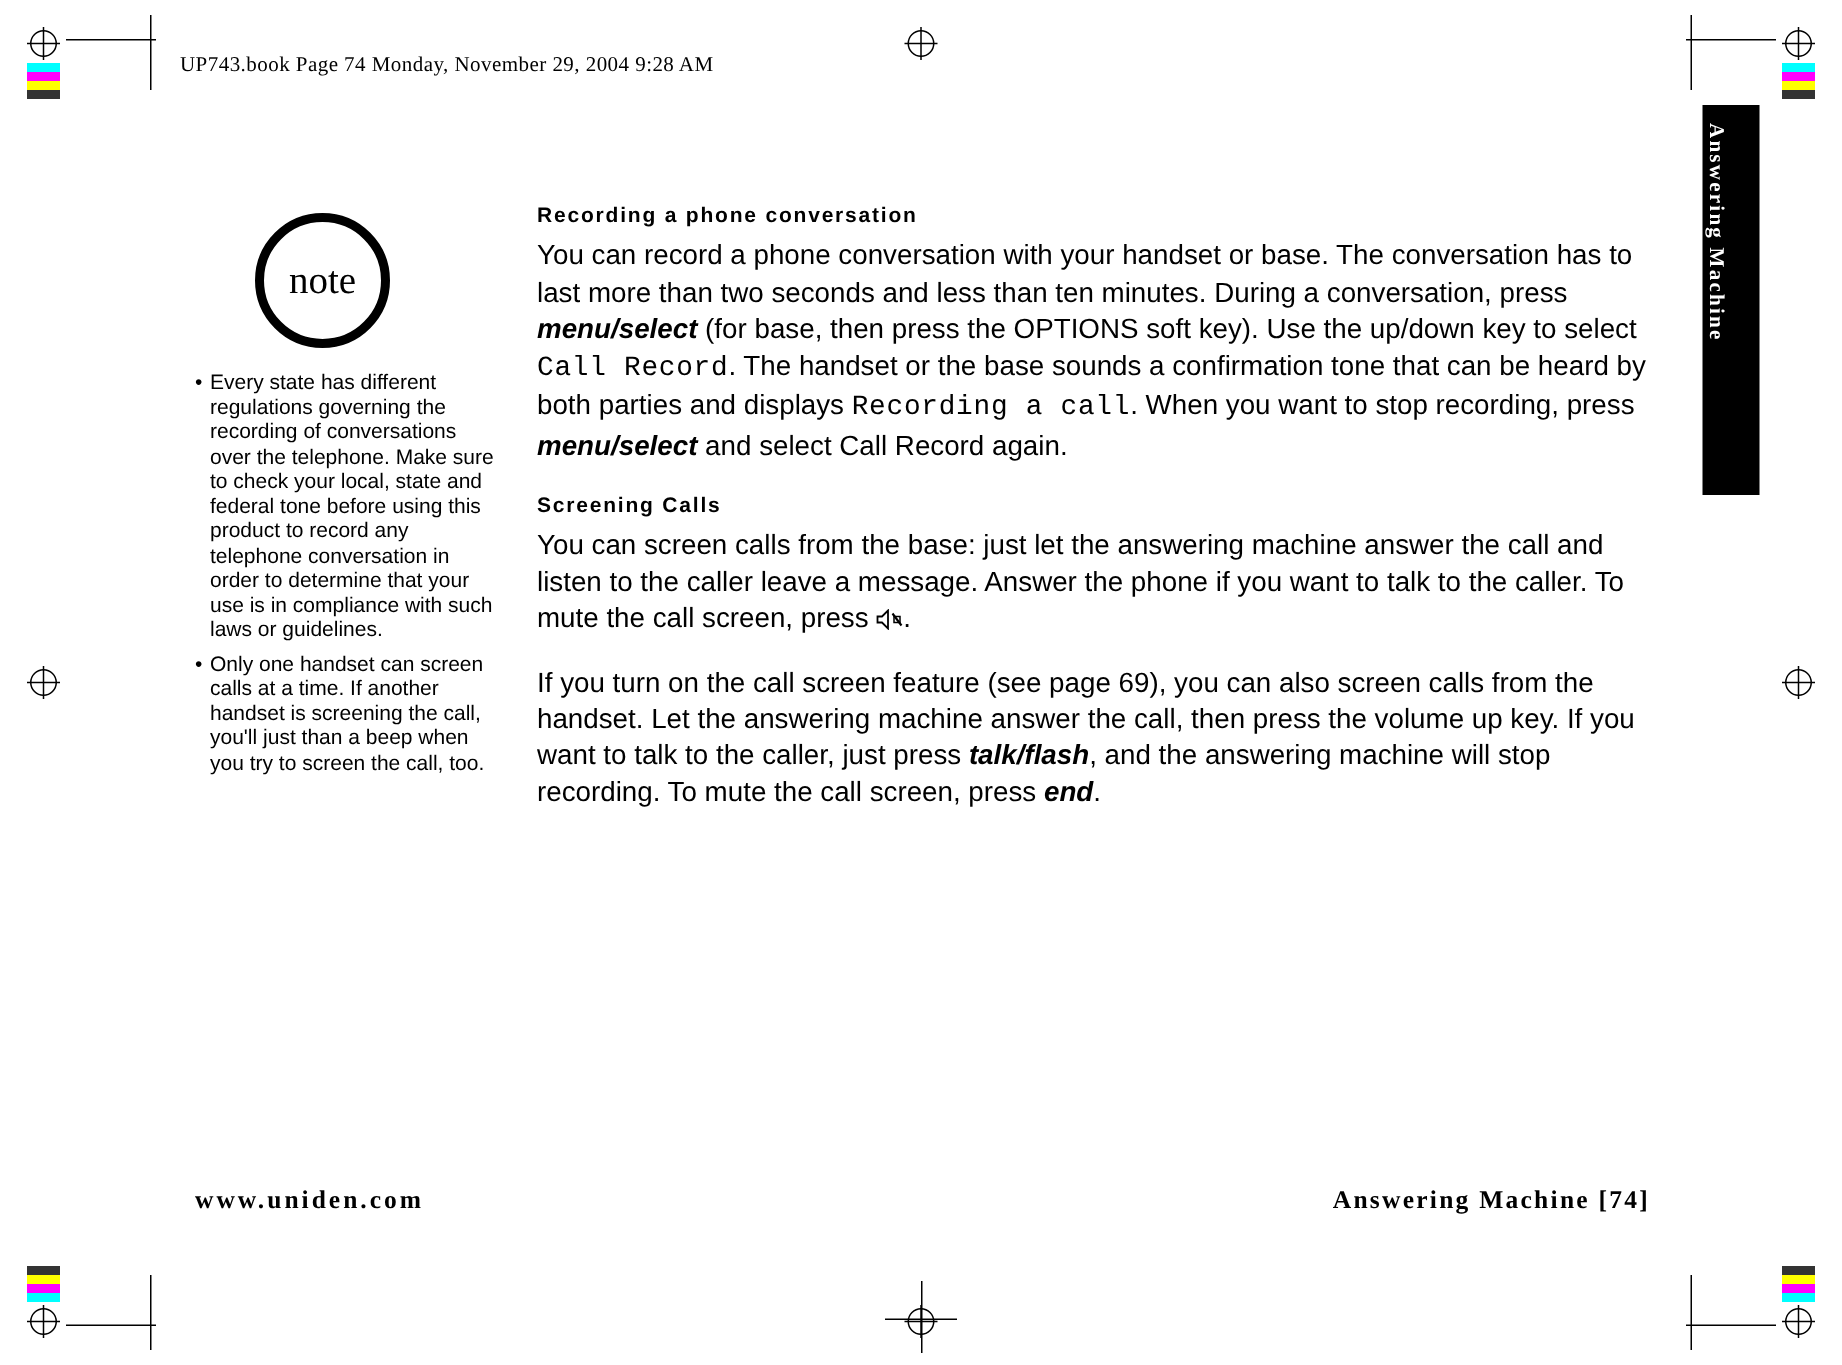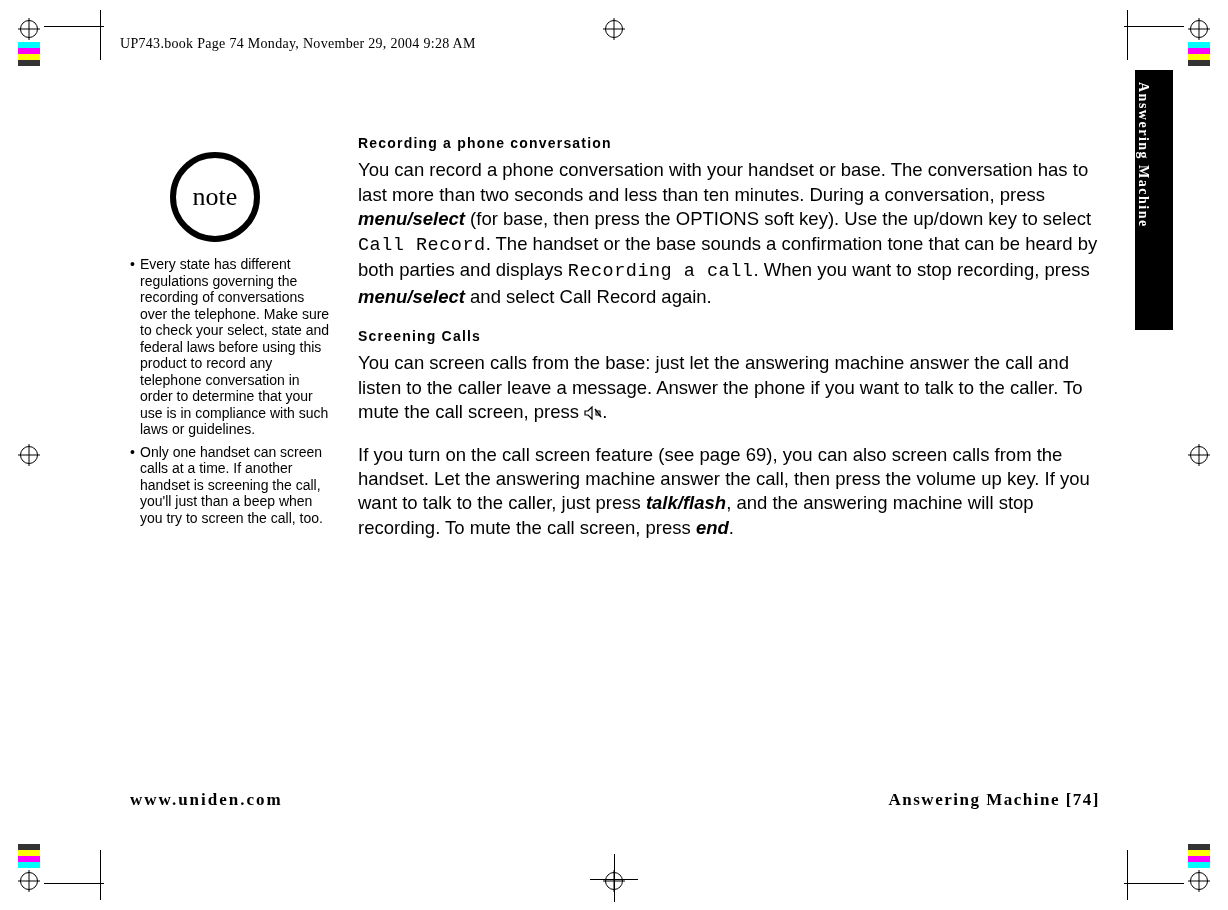--- a/index.html
+++ b/index.html
@@ -40,21 +40,21 @@
     display:block;
     writing-mode: vertical-rl;
     font-family: Georgia, serif;
     font-size:14px;
     font-weight:bold;
     letter-spacing:1.5px;
     margin-top:12px;
     white-space:nowrap;
   }
   .note-col {
-    position:absolute; left:130px; top:152px;
+    position:absolute; left:130px; top:142px;
     width:200px;
     font-family: "Trebuchet MS", sans-serif;
   }
   .note-badge {
     width:78px; height:78px;
     border:6px solid #000;
     border-radius:50%;
     display:flex; align-items:center; justify-content:center;
     font-family: Georgia, serif;
     font-size:26px;
@@ -177,21 +177,21 @@
 <div class="side-tab">
   <span>Answering Machine</span>
 </div>
 
 <div class="note-col">
   <div class="note-badge">
     <span>note</span>
   </div>
   <ul class="note-list">
     <li>
-      <span>Every state has different regulations governing the recording of conversations over the telephone. Make sure to check your select, state and federal laws before using this product to record any telephone conversation in order to determine that your use is in compliance with such laws or guidelines.</span>
+      <span>Every state has different regulations governing the recording of conversations over the telephone. Make sure to check your local, state and federal tone before using this product to record any telephone conversation in order to determine that your use is in compliance with such laws or guidelines.</span>
     </li>
     <li>
       <span>Only one handset can screen calls at a time. If another handset is screening the call, you'll just than a beep when you try to screen the call, too.</span>
     </li>
   </ul>
 </div>
 
 <div class="main-col">
   <h2>Recording a phone conversation</h2>
   <p>

